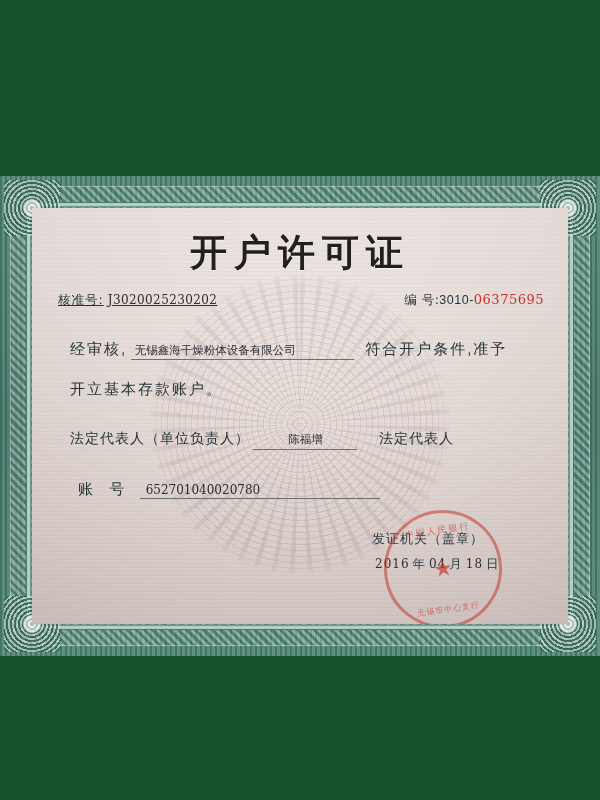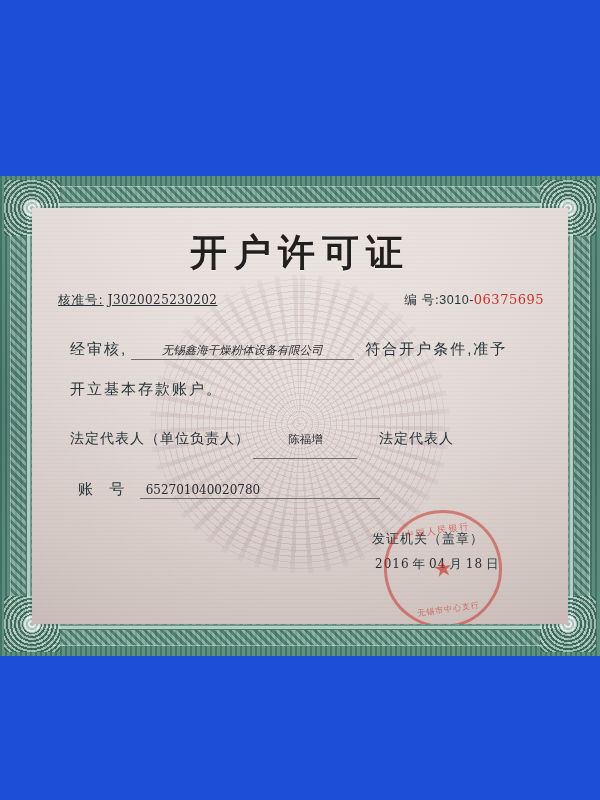--- a/index.html
+++ b/index.html
@@ -8,21 +8,21 @@
     background: #ffffff;
     width: 600px;
     height: 800px;
     font-family: "Liberation Sans", sans-serif;
   }
 
   #page {
     position: relative;
     width: 600px;
     height: 800px;
-    background: #1d4ed8;
+    background: #14532d;
     overflow: hidden;
   }
 
   
   .cert {
     position: absolute;
     left: 0;
     top: 176px;
     width: 600px;
     height: 480px;
@@ -155,40 +155,38 @@
     font-size: 13px;
     letter-spacing: 0.5px;
   }
 
   
   .line1 { left: 38px; top: 132px; right: 26px; }
   .line1 .lead { font-size: 15px; letter-spacing: 2px; }
   .line1 .company {
     display: inline-block;
     min-width: 215px;
-    text-align: center;
     font-size: 11.5px;
     border-bottom: 1px solid #6d6f6a;
     padding: 0 4px 1px 4px;
     color: #2d2d33;
-    font-style: italic;
   }
   .line1 .tail { font-size: 15px; letter-spacing: 2px; margin-left: 8px; }
 
   .line2 { left: 38px; top: 172px; font-size: 15px; letter-spacing: 2px; }
 
   .line3 { left: 38px; top: 222px; right: 26px; }
   .line3 .lbl { font-size: 14px; letter-spacing: 1px; }
   .line3 .name {
     display: inline-block;
     min-width: 96px;
     text-align: center;
     font-size: 11.5px;
     border-bottom: 1px solid #6d6f6a;
-    padding: 0 4px 11px 4px;
+    padding: 0 4px 2px 4px;
   }
   .line3 .bank-label { font-size: 14px; letter-spacing: 1px; margin-left: 18px; }
   .bank-value {
     position: absolute;
     left: 330px;
     top: 216px;
     width: 175px;
     font-size: 11.5px;
     line-height: 15px;
     color: #2d2d33;

